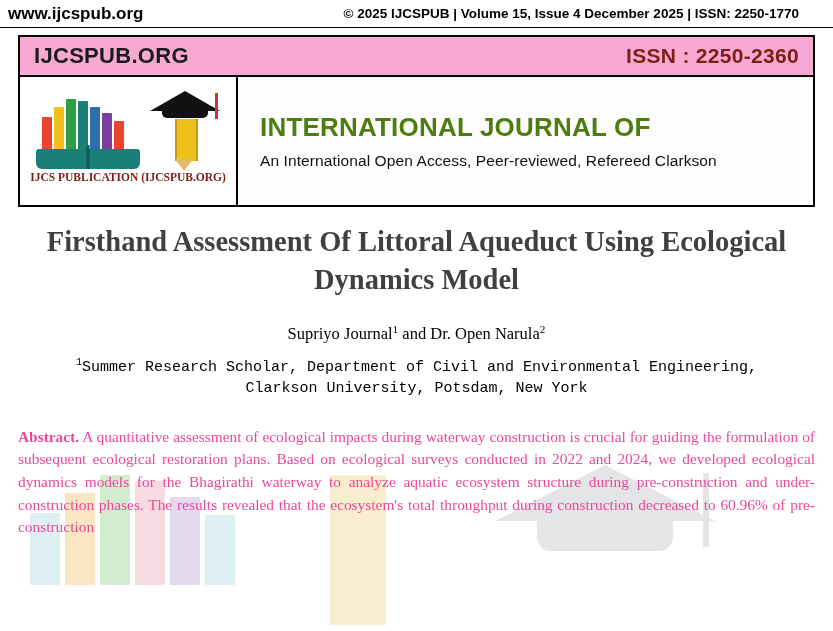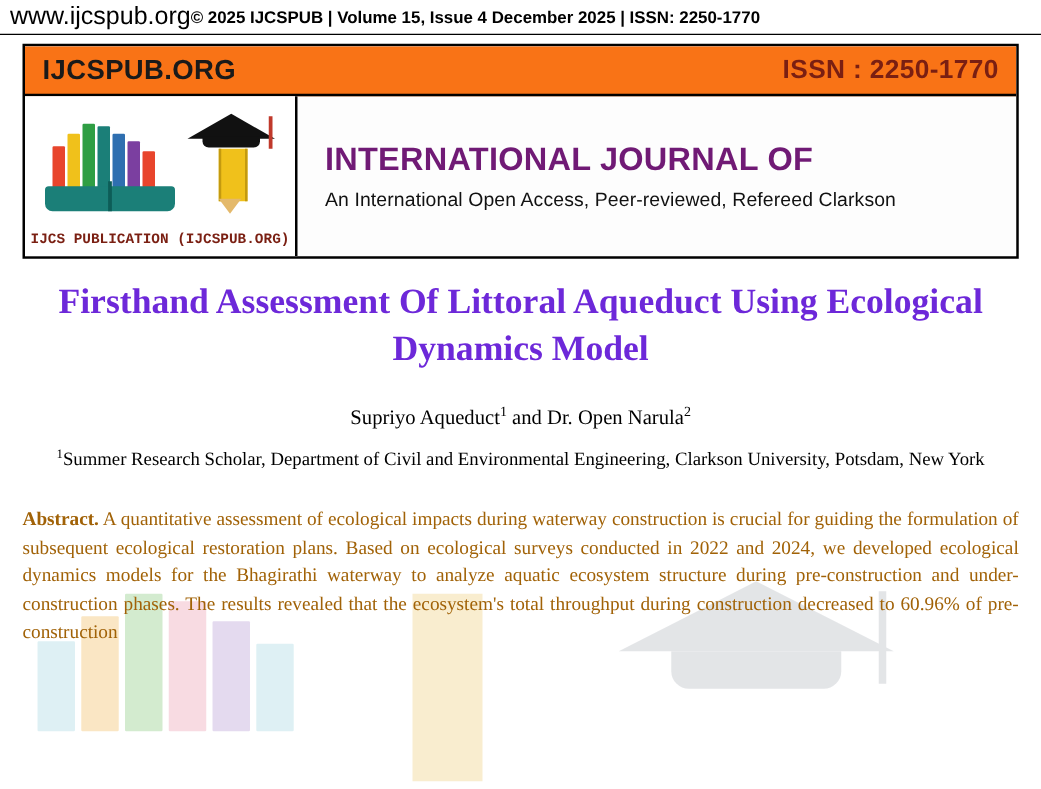--- a/index.html
+++ b/index.html
@@ -19,50 +19,50 @@
   .topbar {
     height: 28px;
     display: flex;
     align-items: center;
     border-bottom: 1px solid #000;
     padding: 0 8px;
     box-sizing: border-box;
   }
   .topbar-left {
     font-family: "Liberation Sans", sans-serif;
-    font-size: 20px;
-    font-weight: normal;
+    font-size: 17px;
+    font-weight: bold;
     color: #000;
     white-space: nowrap;
     flex: 0 0 auto;
   }
   .topbar-center {
     flex: 1 1 auto;
-    text-align: left;
+    text-align: right;
     font-family: "Liberation Sans", sans-serif;
     font-size: 13.5px;
     font-weight: bold;
     color: #000;
     white-space: nowrap;
     padding-right: 26px;
   }
 
   
   .banner-wrap {
     margin: 7px 18px 0 18px;
     border: 2px solid #000;
     box-sizing: border-box;
     height: 172px;
     position: relative;
     background: #fdfdfd;
     overflow: hidden;
   }
   .banner-topstrip {
     height: 40px;
-    background: #f97316;
+    background: #f9a8d4;
     display: flex;
     align-items: center;
     justify-content: space-between;
     padding: 0 14px;
     box-sizing: border-box;
     border-bottom: 2px solid #000;
     text-align: center;
   }
   .banner-topstrip .site {
     font-family: "Liberation Sans", sans-serif;
@@ -188,81 +188,81 @@
     position: absolute;
     top: 70px;
     left: 25px;
     width: 0;
     height: 0;
     border-left: 9.5px solid transparent;
     border-right: 9.5px solid transparent;
     border-top: 12px solid #e4b96b;
   }
   .logo-caption {
-    font-family: Liberation Mono, monospace;
+    font-family: Liberation Serif, serif;
     font-weight: bold;
     font-size: 11.5px;
     color: #7a1f12;
-    margin-top: 16px;
+    margin-top: 2px;
     text-align: left;
     white-space: nowrap;
   }
   .banner-right {
     flex: 1 1 auto;
     display: flex;
     flex-direction: column;
     justify-content: center;
     padding-left: 22px;
     box-sizing: border-box;
   }
   .banner-right .l1,
   .banner-right .l2 {
     font-family: "Liberation Sans", sans-serif;
     font-weight: bold;
     font-size: 26px;
-    color: #701a75;
+    color: #4d7c0f;
     letter-spacing: 0.2px;
     line-height: 1.22;
   }
   .banner-right .l3 {
     font-family: "Liberation Sans", sans-serif;
     font-size: 15.5px;
     color: #111;
     margin-top: 8px;
     letter-spacing: 0.1px;
   }
 
   
   .paper-title {
     margin: 16px 45px 0 45px;
     text-align: center;
     font-family: "Liberation Serif", serif;
     font-weight: bold;
     font-size: 28.5px;
     line-height: 1.32;
-    color: #6d28d9;
+    color: #404040;
   }
 
   
   .authors {
     margin: 26px 0 0 0;
     text-align: center;
     font-family: "Liberation Serif", serif;
     font-size: 16.5px;
     color: #000;
   }
   sup {
     font-size: 0.68em;
     vertical-align: super;
     line-height: 0;
   }
   .affiliations {
     margin: 14px 40px 0 40px;
     text-align: center;
-    font-family: Liberation Serif, serif;
+    font-family: Liberation Mono, monospace;
     font-size: 15px;
     line-height: 1.38;
     color: #000;
   }
   .affil-line {
     display: block;
   }
 
   
   .watermark {
@@ -331,41 +331,41 @@
     background: #f4dca0;
   }
 
   
   .abstract {
     position: relative;
     margin: 26px 18px 0 18px;
     font-family: "Liberation Serif", serif;
     font-size: 15.4px;
     line-height: 1.47;
-    color: #a16207;
+    color: #ec4899;
     text-align: justify;
     z-index: 2;
   }
   .abstract b {
     font-weight: bold;
   }
 </style>
 </head>
 <body>
 
 <div class="topbar">
   <div class="topbar-left">www.ijcspub.org</div>
   <div class="topbar-center">© 2025 IJCSPUB | Volume 15, Issue 4 December 2025 | ISSN: 2250-1770</div>
 </div>
 
 <div class="banner-wrap">
 
   <div class="banner-topstrip">
     <div class="site">IJCSPUB.ORG</div>
-    <div class="issn">ISSN : 2250-1770</div>
+    <div class="issn">ISSN : 2250-2360</div>
   </div>
 
   <div class="banner-body">
 
     <div class="banner-logo">
       <div class="logo-art">
         <div class="book">
           <div class="pages">
             <i style="height:34px;background:#e8452c"></i>
             <i style="height:44px;background:#f0c11b"></i>
@@ -392,21 +392,21 @@
       <div class="l1">INTERNATIONAL JOURNAL OF</div>
       <div class="l3">An International Open Access, Peer-reviewed, Refereed Clarkson</div>
     </div>
 
   </div>
 </div>
 
 <div class="paper-title">Firsthand Assessment Of Littoral Aqueduct Using Ecological Dynamics Model</div>
 
 <div class="authors">
-  <span>Supriyo Aqueduct</span><sup>1</sup><span> and Dr. Open Narula</span><sup>2</sup>
+  <span>Supriyo Journal</span><sup>1</sup><span> and Dr. Open Narula</span><sup>2</sup>
 </div>
 
 <div class="affiliations">
   <span class="affil-line"><sup>1</sup><span>Summer Research Scholar, Department of Civil and Environmental Engineering, Clarkson University, Potsdam, New York</span></span>
 </div>
 
 <div class="watermark">
   <div class="wm-bars">
     <i style="height:72px;background:#bfe3ea"></i>
     <i style="height:92px;background:#f6cf8a"></i>

